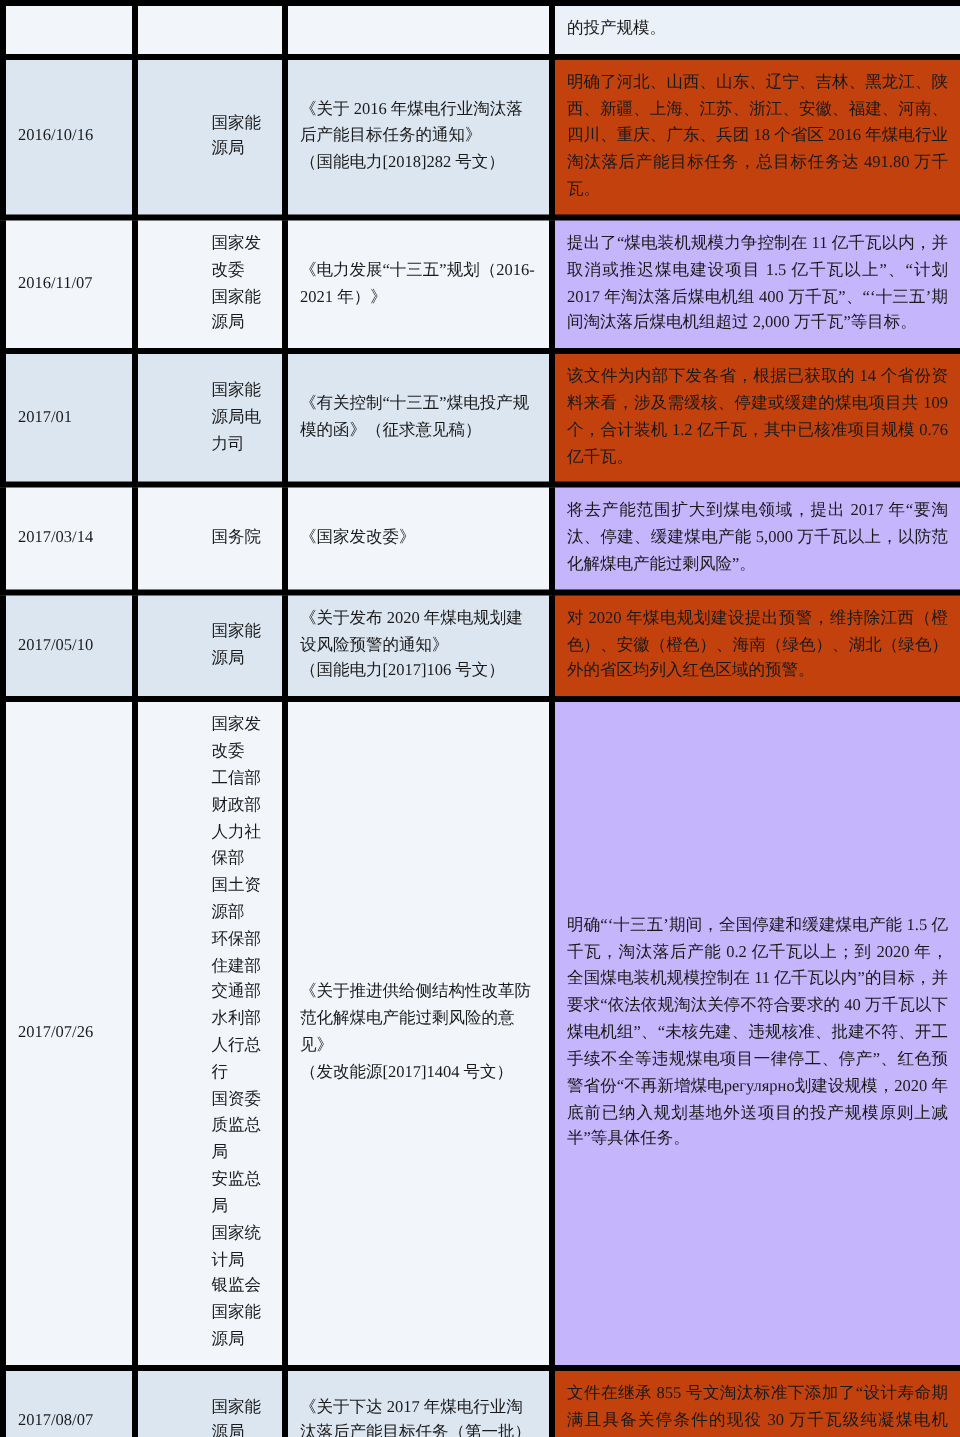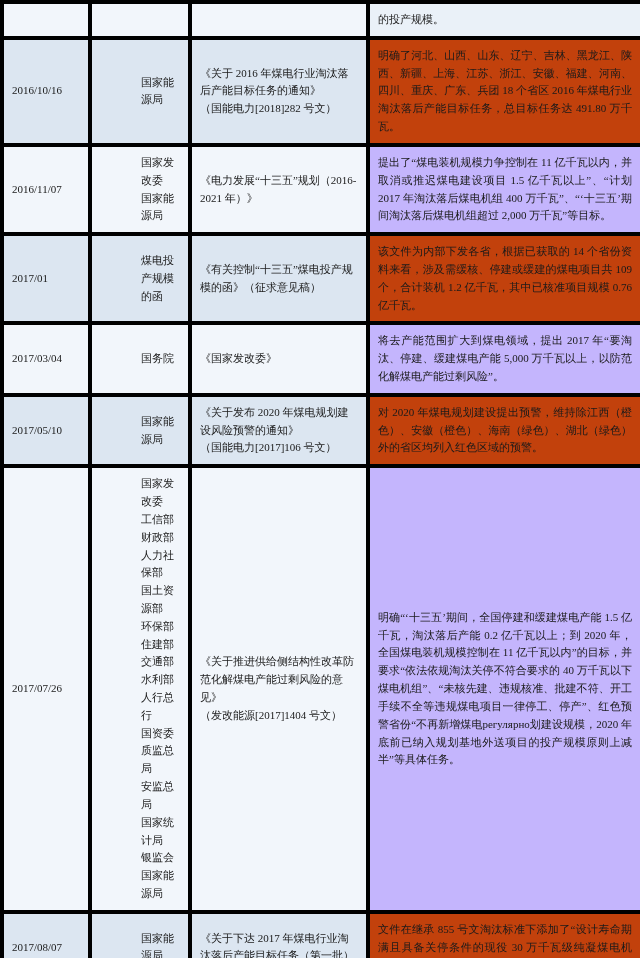--- a/index.html
+++ b/index.html
@@ -95,30 +95,30 @@
         <td class="doc">
           <span class="doc-line">《电力发展“十三五”规划（2016-2021 年）》</span>
         </td>
         <td class="desc">提出了“煤电装机规模力争控制在 11 亿千瓦以内，并取消或推迟煤电建设项目 1.5 亿千瓦以上”、“计划 2017 年淘汰落后煤电机组 400 万千瓦”、“‘十三五’期间淘汰落后煤电机组超过 2,000 万千瓦”等目标。</td>
       </tr>
       <tr class="odd">
         <td class="date">
           <span class="doc-line">2017/01</span>
         </td>
         <td class="org">
-          <span class="org-line">煤电投产规模的函</span>
+          <span class="org-line">国家能源局电力司</span>
         </td>
         <td class="doc">
           <span class="doc-line">《有关控制“十三五”煤电投产规模的函》（征求意见稿）</span>
         </td>
         <td class="desc">该文件为内部下发各省，根据已获取的 14 个省份资料来看，涉及需缓核、停建或缓建的煤电项目共 109 个，合计装机 1.2 亿千瓦，其中已核准项目规模 0.76 亿千瓦。</td>
       </tr>
       <tr class="even">
         <td class="date">
-          <span class="doc-line">2017/03/04</span>
+          <span class="doc-line">2017/03/14</span>
         </td>
         <td class="org">
           <span class="org-line">国务院</span>
         </td>
         <td class="doc">
           <span class="doc-line">《国家发改委》</span>
         </td>
         <td class="desc">将去产能范围扩大到煤电领域，提出 2017 年“要淘汰、停建、缓建煤电产能 5,000 万千瓦以上，以防范化解煤电产能过剩风险”。</td>
       </tr>
       <tr class="odd">

